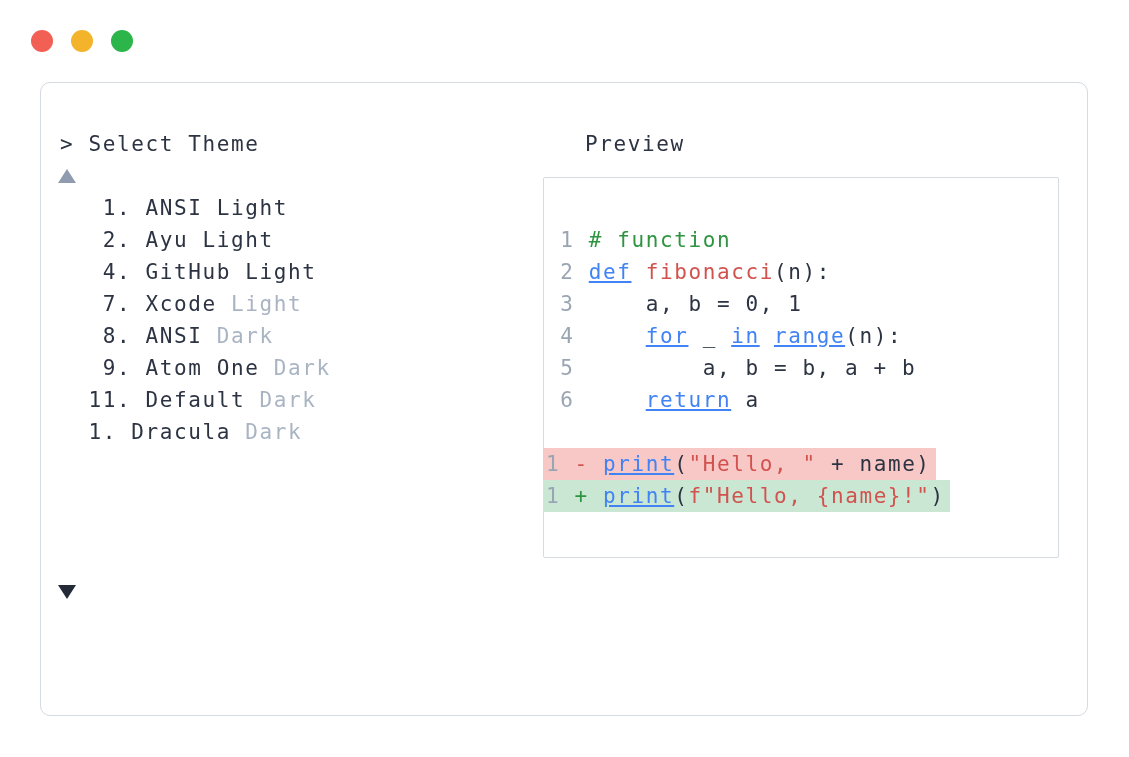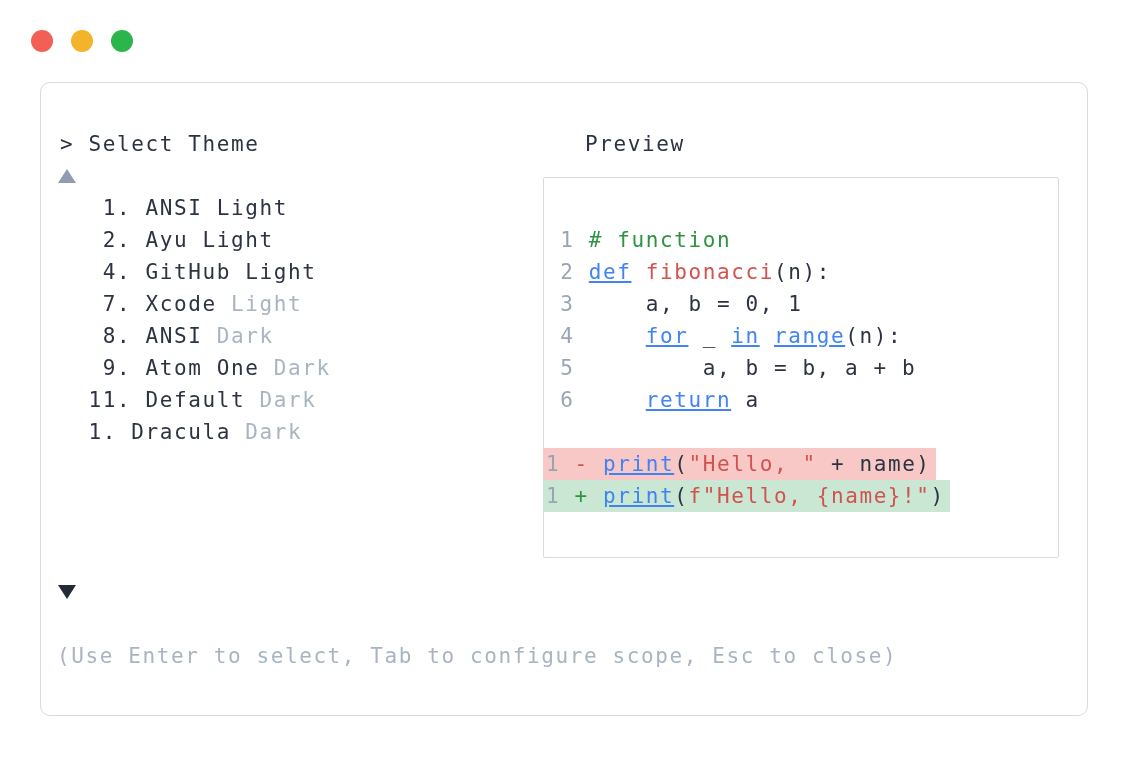--- a/index.html
+++ b/index.html
@@ -81,21 +81,20 @@
       <div class="list-row"><span>   8. </span><span>ANSI </span><span class="suffix muted">Dark</span></div>
       <div class="list-row"><span>   9. </span><span>Atom One </span><span class="suffix muted">Dark</span></div>
       <div class="list-row"><span>  11. </span><span>Default </span><span class="suffix muted">Dark</span></div>
       <div class="list-row"><span>  1. </span><span>Dracula </span><span class="suffix muted">Dark</span></div>
     </div>
 
   <div class="scroll-row" style="top:576px;">
     <span class="tri tri-down"></span>
   </div>
 
-  <div class="row footer">(Use Enter to select, Tab to configure scope, Esc to close)</div>
 
   <div class="preview-box"></div>
 
   <div class="code">
       <div class="code-line"><span class="line-inner"><span class="lnum"> 1 </span><span class="tok-comment"># function</span></span></div>
       <div class="code-line"><span class="line-inner"><span class="lnum"> 2 </span><span class="tok-keyword">def</span><span class="tok-plain"> </span><span class="tok-name">fibonacci</span><span class="tok-plain">(n):</span></span></div>
       <div class="code-line"><span class="line-inner"><span class="lnum"> 3 </span><span class="tok-plain">    a, b = 0, 1</span></span></div>
       <div class="code-line"><span class="line-inner"><span class="lnum"> 4 </span><span class="tok-plain">    </span><span class="tok-keyword">for</span><span class="tok-plain"> _ </span><span class="tok-keyword">in</span><span class="tok-plain"> </span><span class="tok-keyword">range</span><span class="tok-plain">(n):</span></span></div>
       <div class="code-line"><span class="line-inner"><span class="lnum"> 5 </span><span class="tok-plain">        a, b = b, a + b</span></span></div>
       <div class="code-line"><span class="line-inner"><span class="lnum"> 6 </span><span class="tok-plain">    </span><span class="tok-keyword">return</span><span class="tok-plain"> a</span></span></div>

